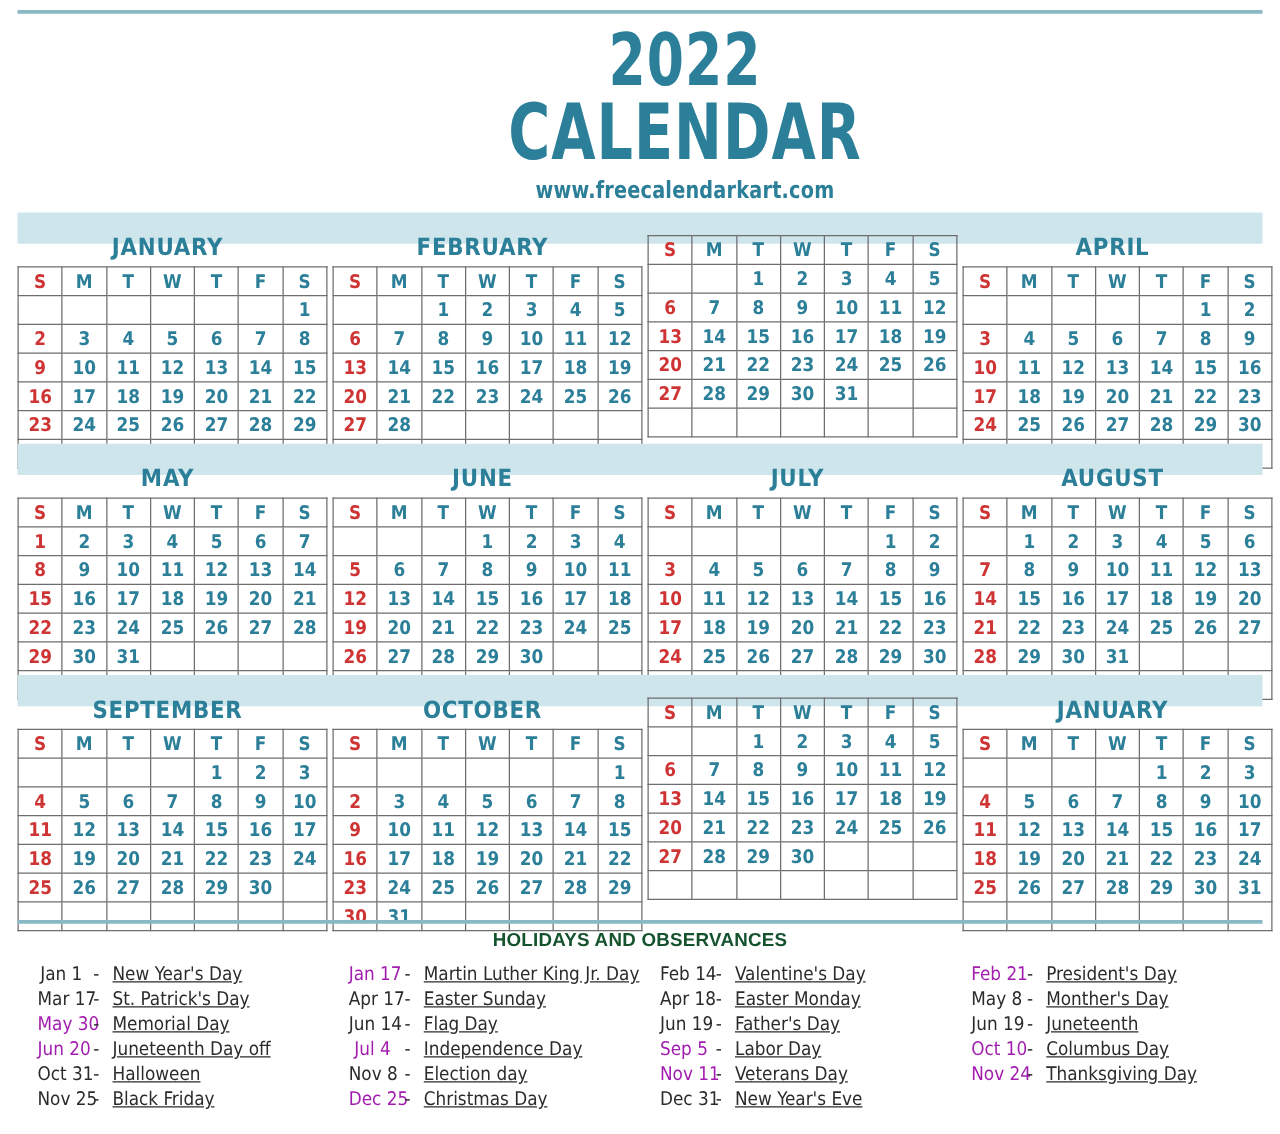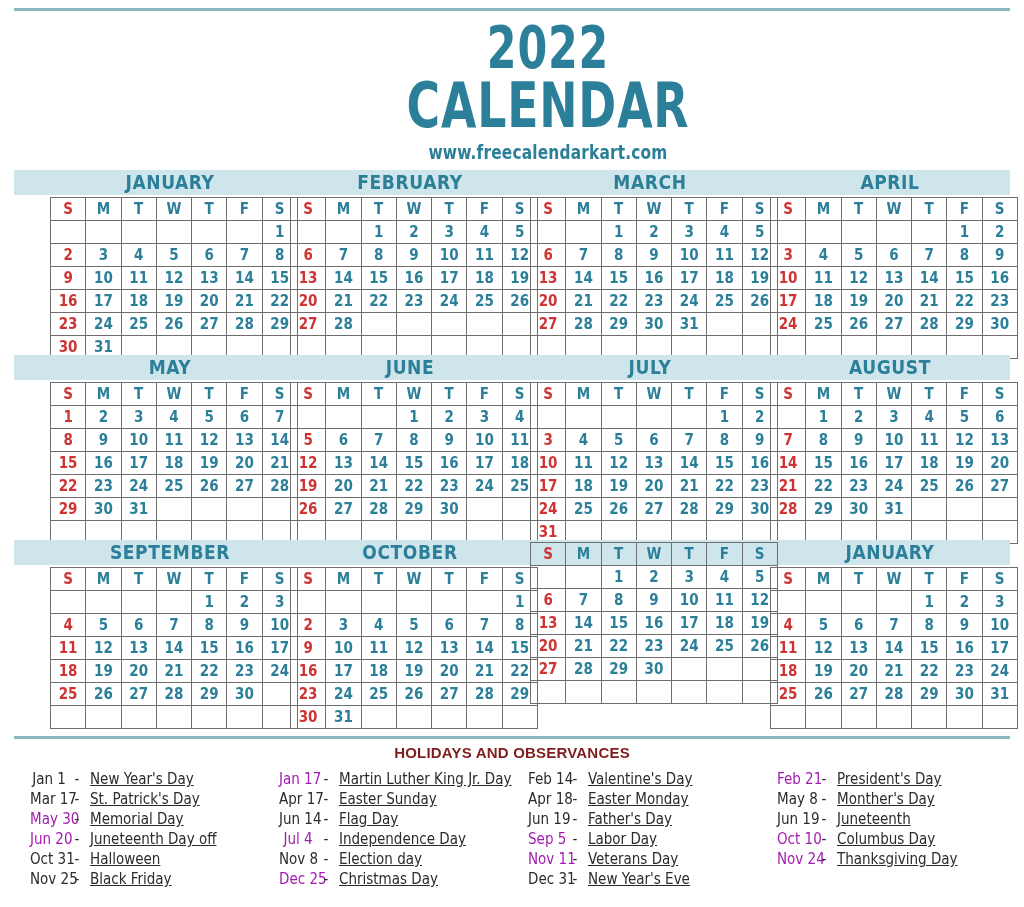--- a/index.html
+++ b/index.html
@@ -78,22 +78,22 @@
     width: 996px;
     height: 25px;
     background: #cfe5ec;
   }
   .band-months {
     position: absolute;
     left: 0;
     top: 0;
     width: 1024px;
     display: flex;
-    justify-content: flex-end;
-    padding: 0 14px;
+    justify-content: space-between;
+    padding: 16px 14px;
     box-sizing: border-box;
   }
   .month {
     width: 240px;
     position: relative;
   }
   .month-name {
     height: 25px;
     line-height: 25px;
     text-align: center;
@@ -144,21 +144,21 @@
   }
   .hol-title {
     position: absolute;
     left: 0;
     top: 744px;
     width: 1024px;
     text-align: center;
     font-family: "Liberation Sans", sans-serif;
     font-size: 15px;
     font-weight: bold;
-    color: #7f1d1d;
+    color: #14532d;
     letter-spacing: 0.2px;
   }
   .hol-columns {
     position: absolute;
     left: 14px;
     top: 770px;
     width: 996px;
     display: flex;
     justify-content: flex-start;
   }
@@ -347,21 +347,20 @@
                   <td class="empty"></td>
                   <td class="empty"></td>
                   <td class="empty"></td>
                   <td class="empty"></td>
                   <td class="empty"></td>
                 </tr>
               </tbody>
             </table>
           </div>
           <div class="month">
-            <div class="month-name">MARCH</div>
             <table class="cal">
               <thead>
                 <tr>
                   <th class="sun">S</th>
                   <th>M</th>
                   <th>T</th>
                   <th>W</th>
                   <th>T</th>
                   <th>F</th>
                   <th>S</th>

